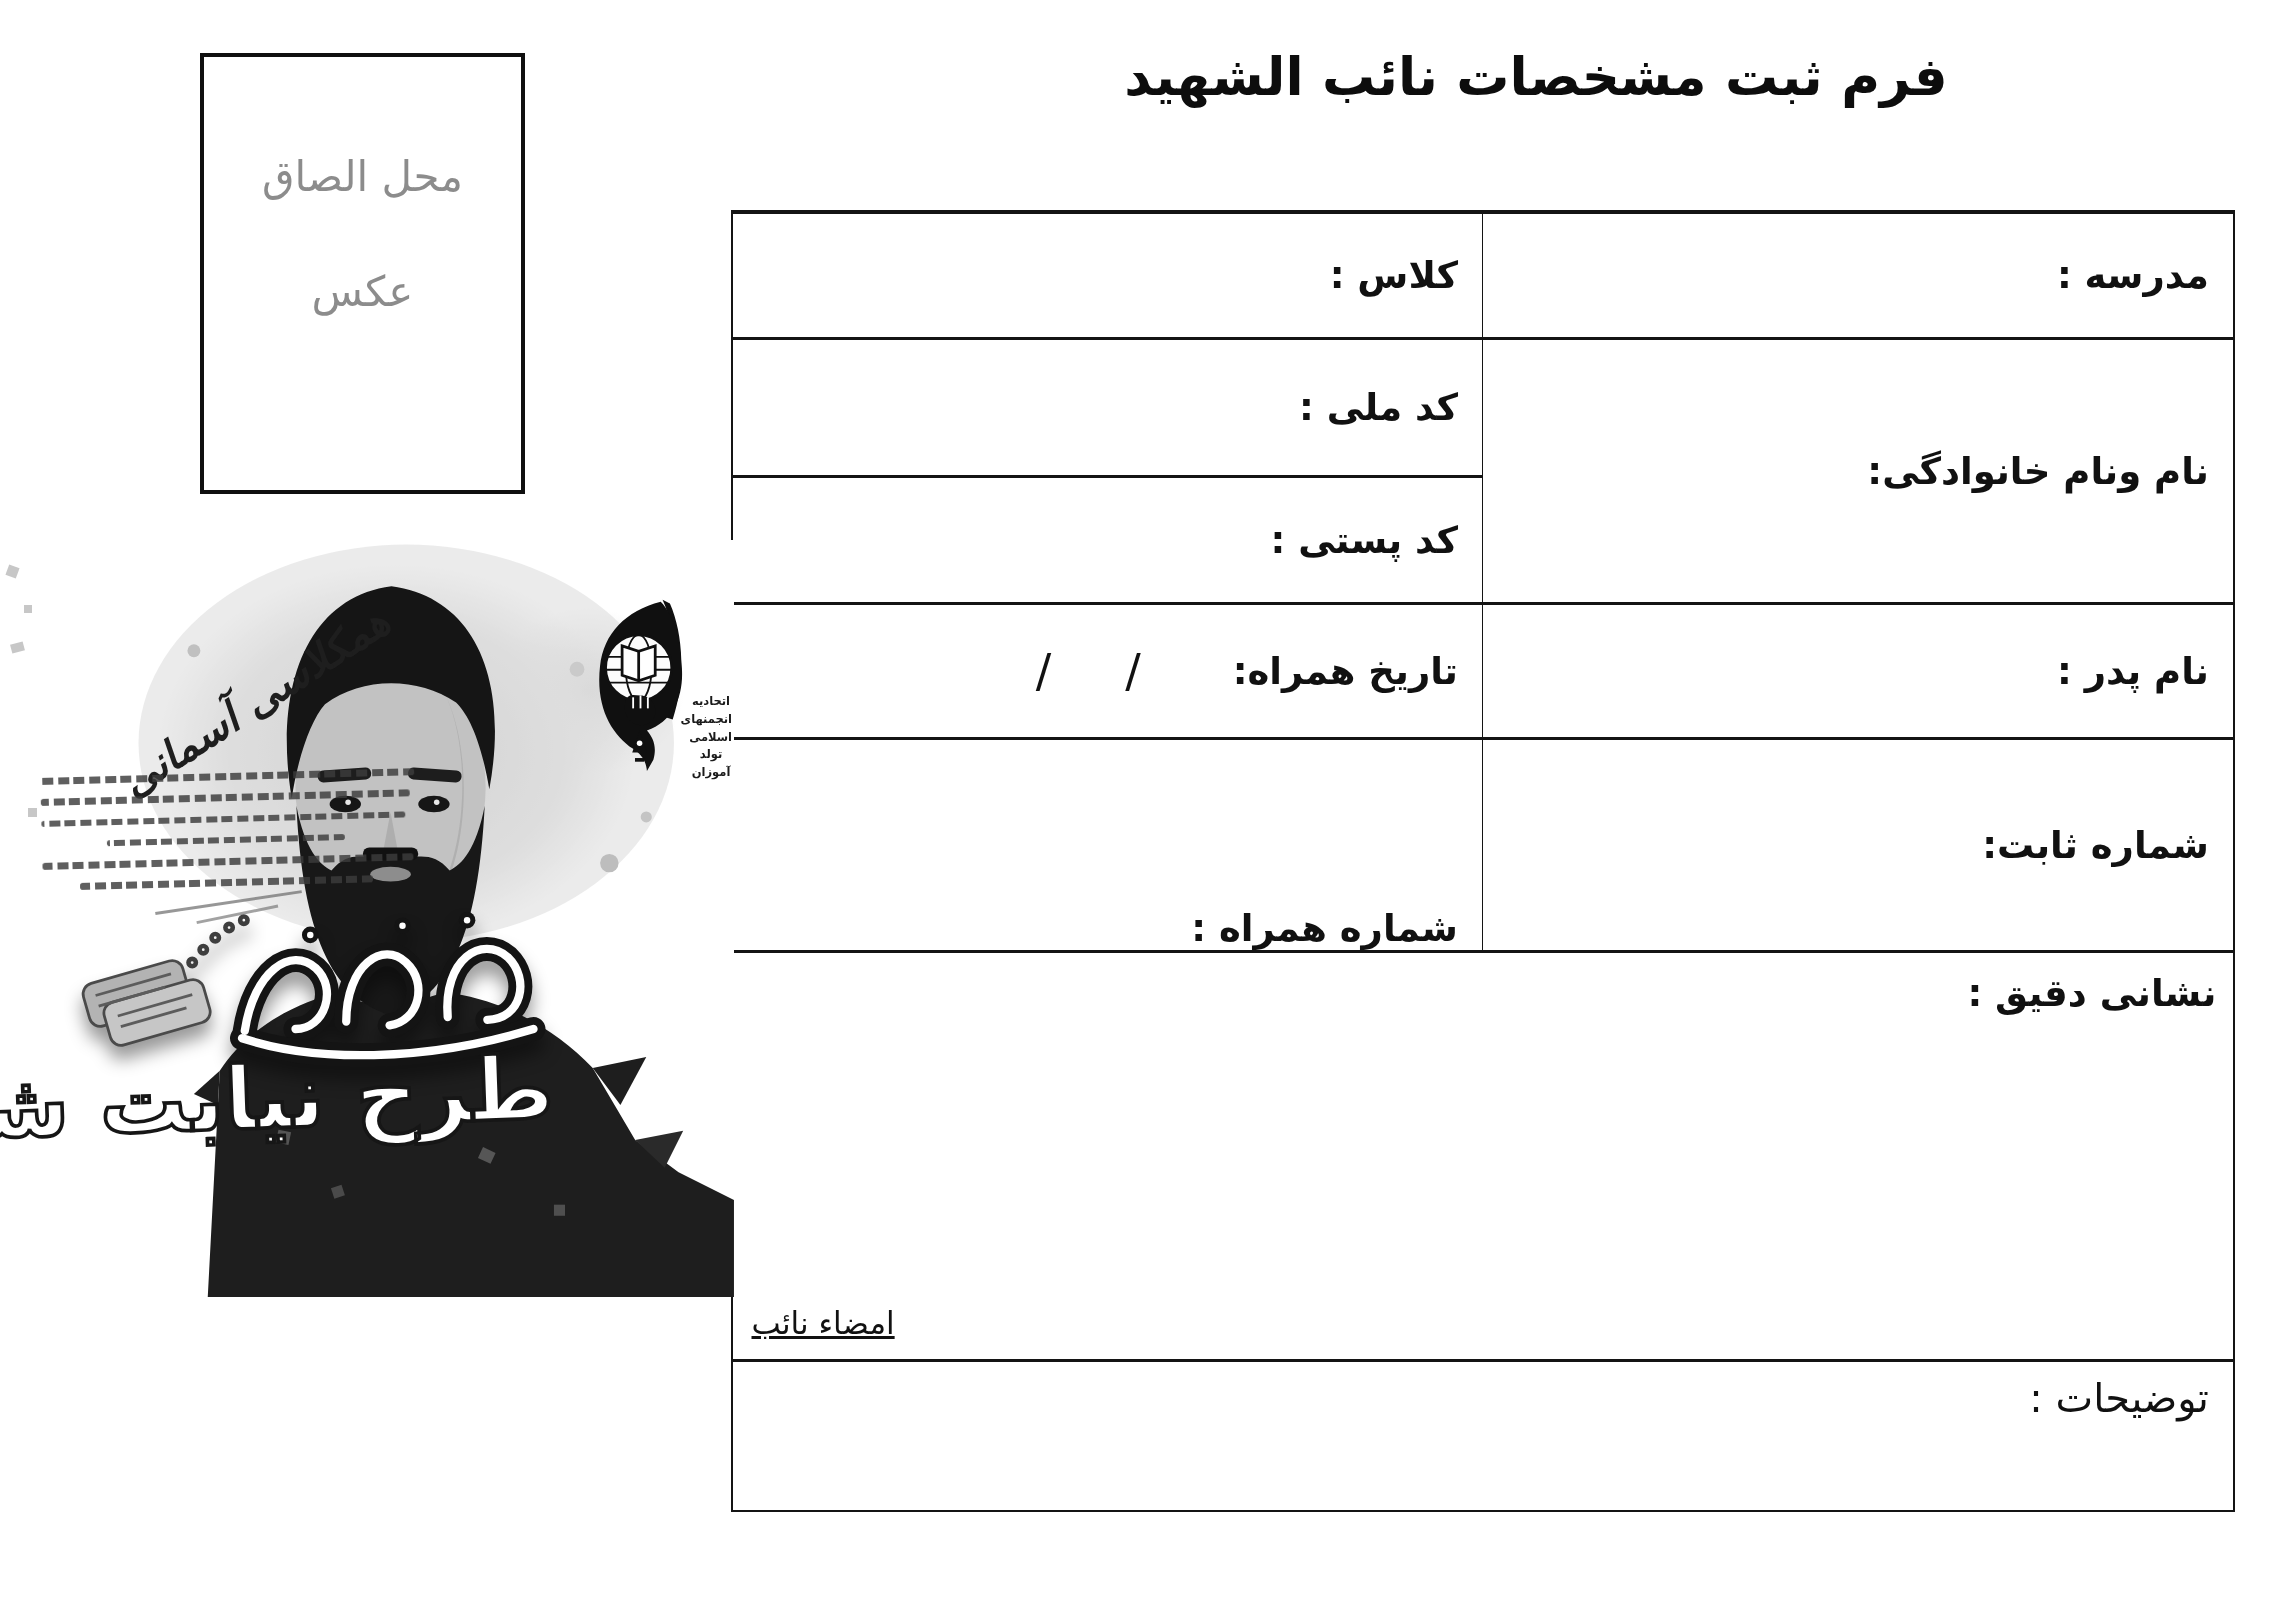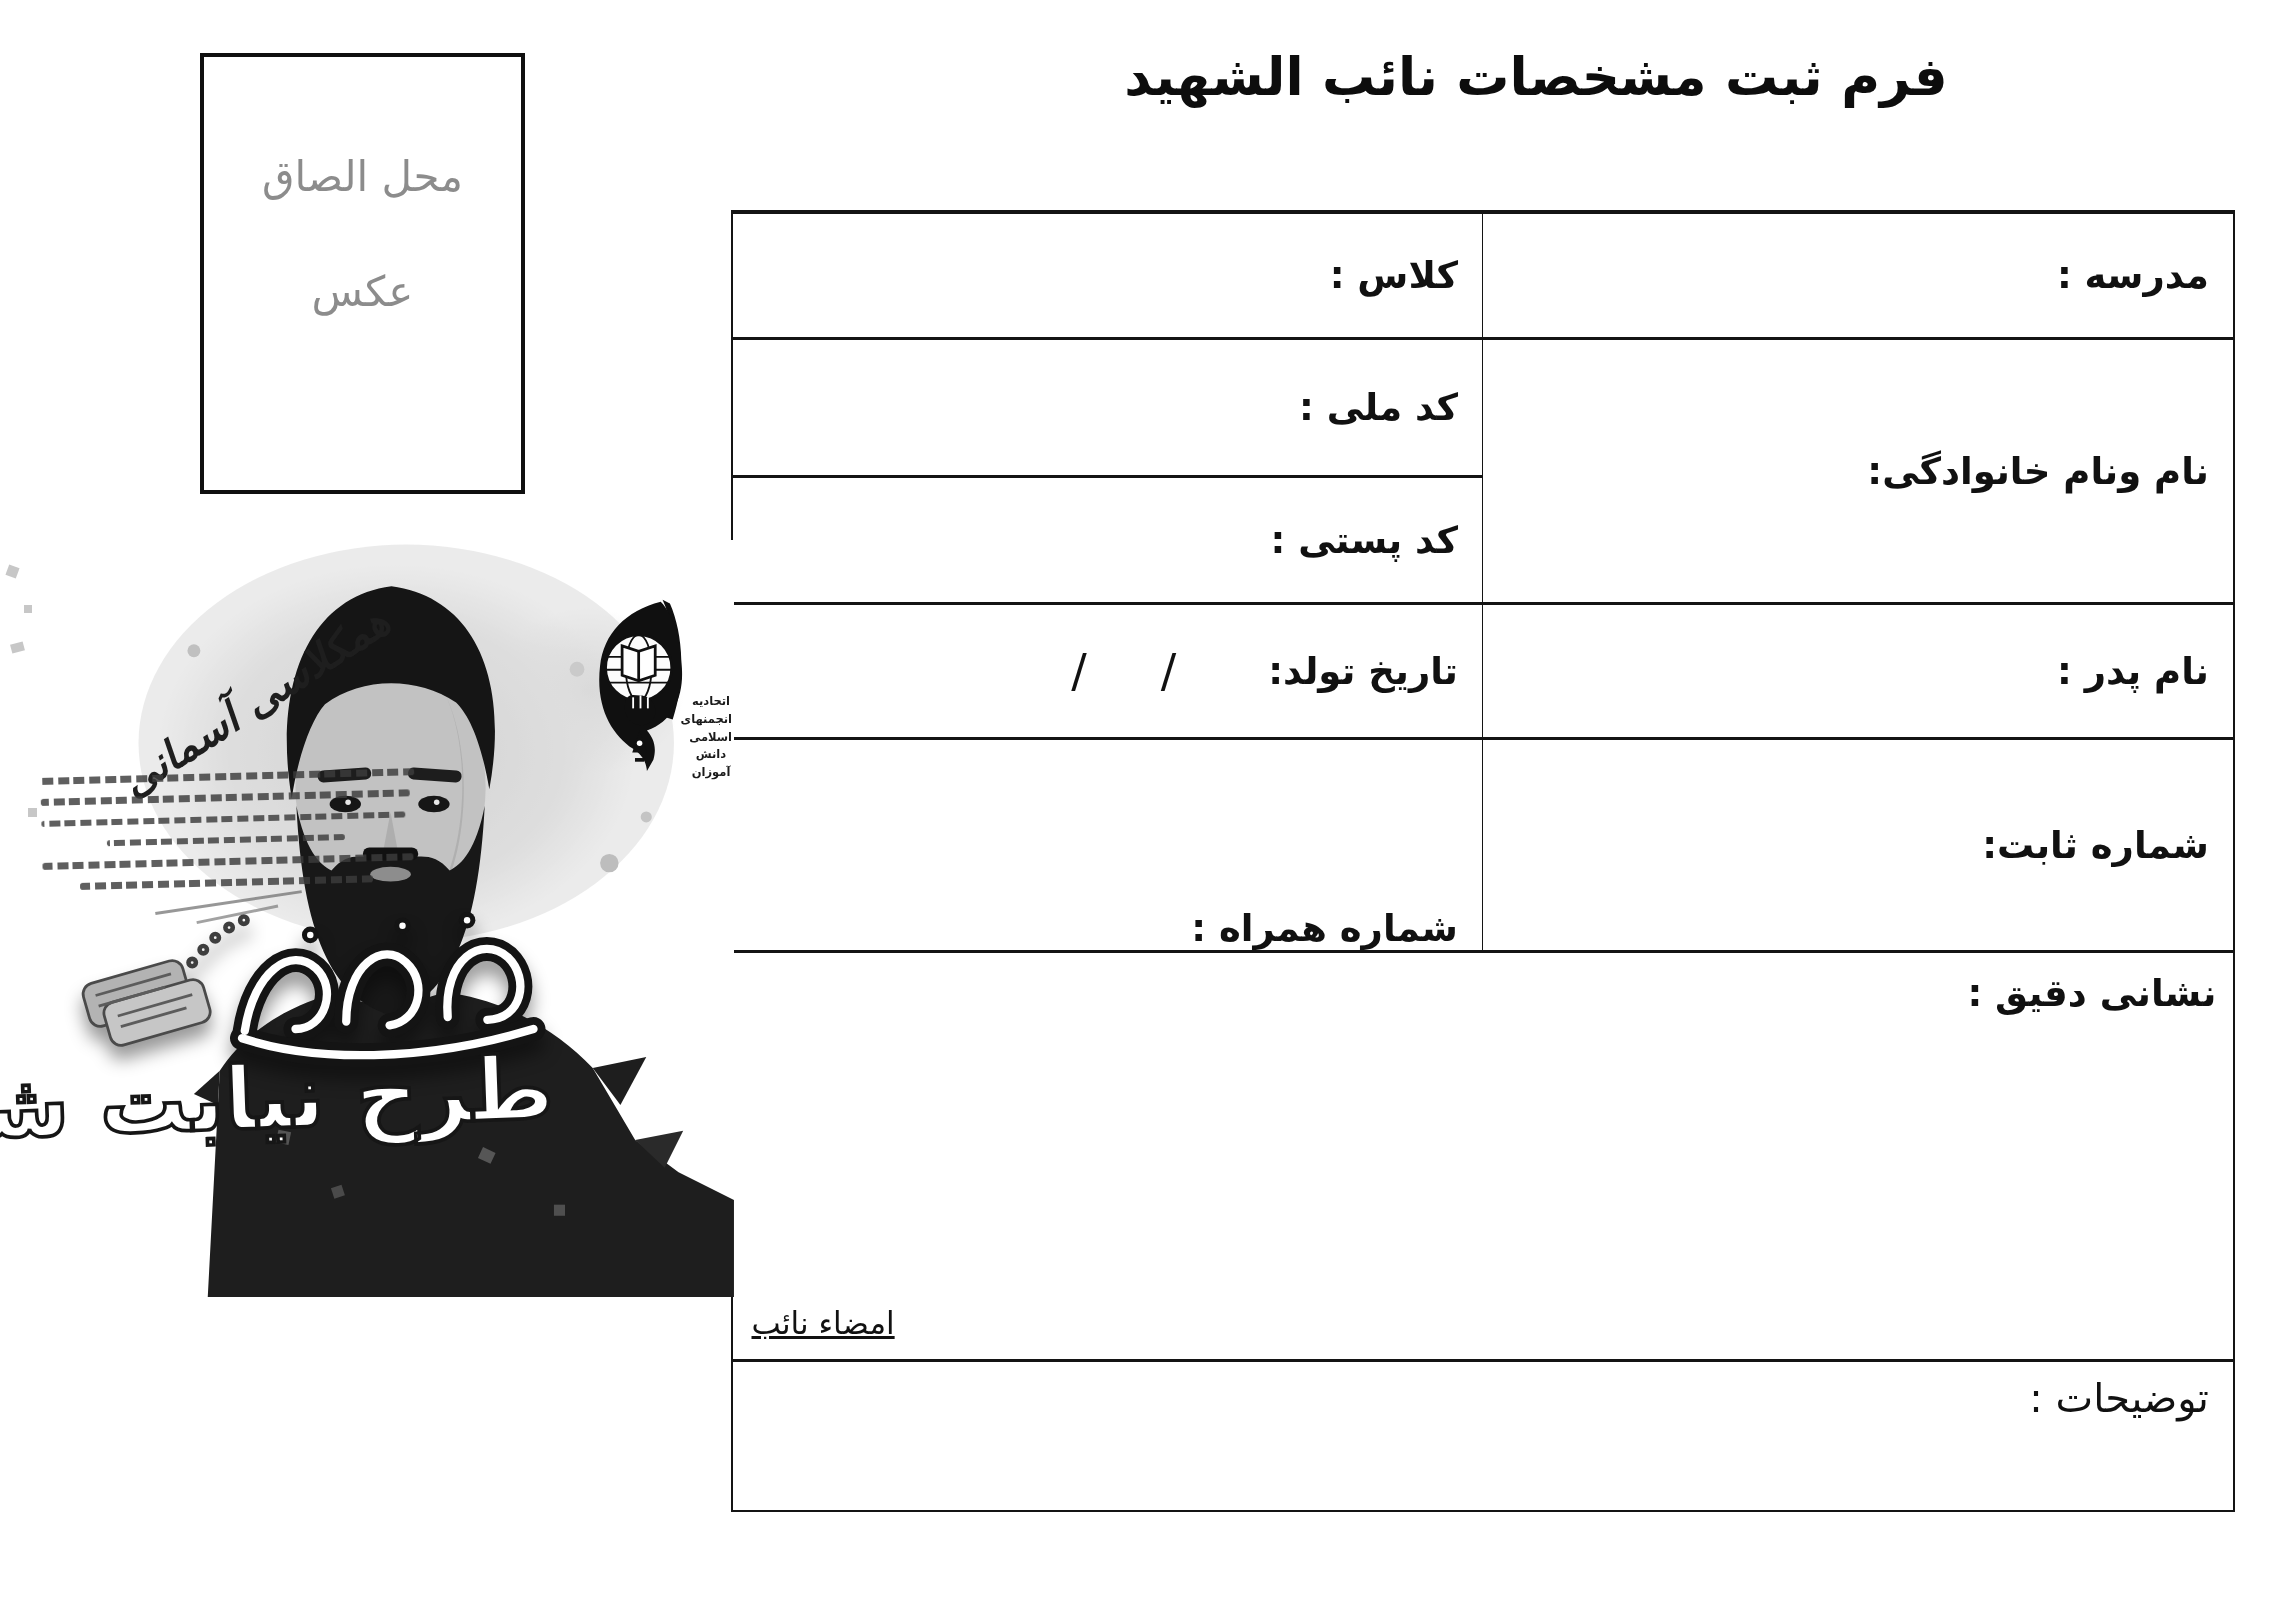--- a/index.html
+++ b/index.html
@@ -103,21 +103,21 @@
     <div class="cell c2 r3c2">
       <span>کد پستی :</span>
       <span class="blank"></span>
     </div>
 
     <div class="cell r4c1">
       <span>نام پدر :</span>
       <span class="blank"></span>
     </div>
     <div class="cell c2 r4c2">
-      <span>تاریخ تولد:</span>
+      <span>تاریخ همراه:</span>
       <span class="slash gap1">/</span>
       <span class="slash gap2">/</span>
       <span class="blank"></span>
     </div>
 
     <div class="cell r5c1">
       <span>شماره ثابت:</span>
       <span class="blank"></span>
     </div>
     <div class="cell c2 r5c2">
@@ -204,21 +204,21 @@
       <line x1="64" y1="112" x2="64" y2="124" stroke="#fff" stroke-width="2"></line>
       <path d="M55,148 L47,172 L63,172 Z" fill="#101010"></path>
       <circle cx="55" cy="162" r="3" fill="#fff"></circle>
       <rect x="50" y="178" width="10" height="4" fill="#101010"></rect>
     </svg>
 
     <div class="logo-text">
       <div>اتحادیه</div>
       <div>انجمنهای</div>
       <div>اسلامی</div>
-      <div>دانش آموزان</div>
+      <div>تولد آموزان</div>
     </div>
 
     <div class="handwriting">همکلاسی آسمانی</div>
 
     <div class="paragraph">
       <div class="pline" style="width:374px;"></div>
       <div class="pline" style="width:369px;"></div>
       <div class="pline" style="width:364px;"></div>
       <div class="pline" style="width:238px;margin-left:65px;"></div>
       <div class="pline" style="width:371px;"></div>

